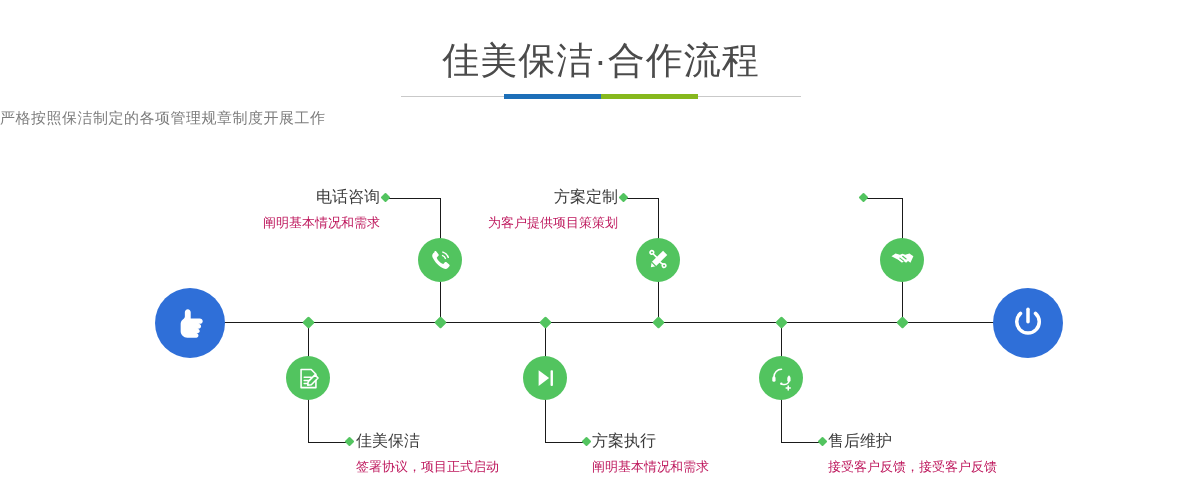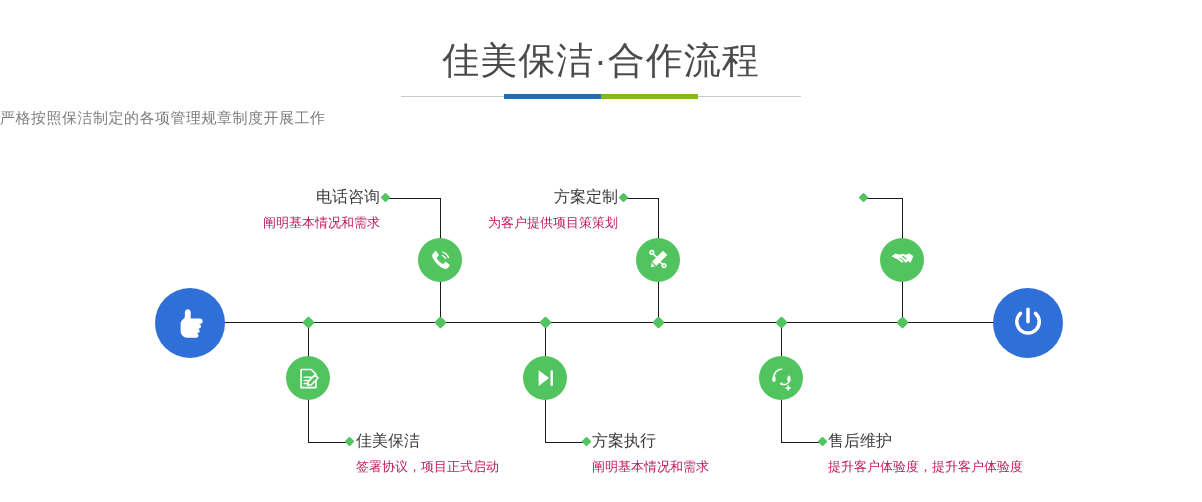--- a/index.html
+++ b/index.html
@@ -319,16 +319,16 @@
         <path d="M25.6 13.2v5.1c0 3-2.4 5.4-5.4 5.4h-2.6" stroke="#ffffff" stroke-width="2" stroke-linecap="round"></path>
         <rect x="23.4" y="13.2" width="4.2" height="7" rx="2" fill="#ffffff"></rect>
         <circle cx="15.8" cy="22.6" r="1.6" fill="#ffffff"></circle>
         <path d="M24.6 25.5v5.2M22 28.1h5.2" stroke="#ffffff" stroke-width="2" stroke-linecap="round"></path>
       </svg>
     </span>
   </div>
 
   <div class="label left-align" style="left:828px; top:430px; width:300px;">
     <div class="lbl-title">售后维护</div>
-    <div class="lbl-desc">提升客户体验度，提升客户体验度</div>
+    <div class="lbl-desc">接受客户反馈，接受客户反馈</div>
   </div>
 
 </div>
 
 </body></html>

